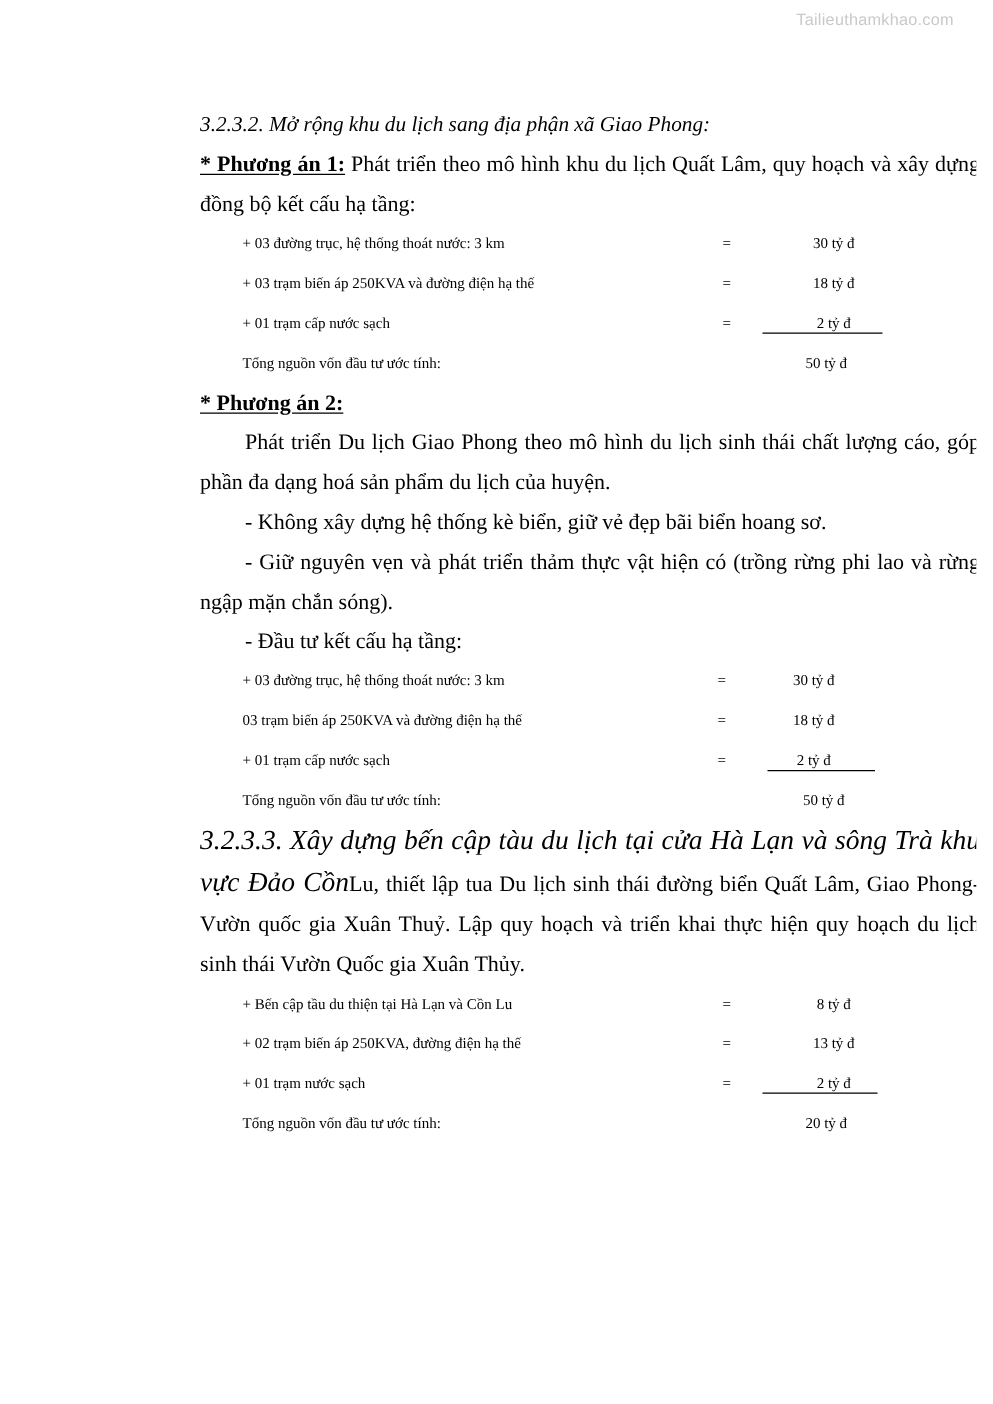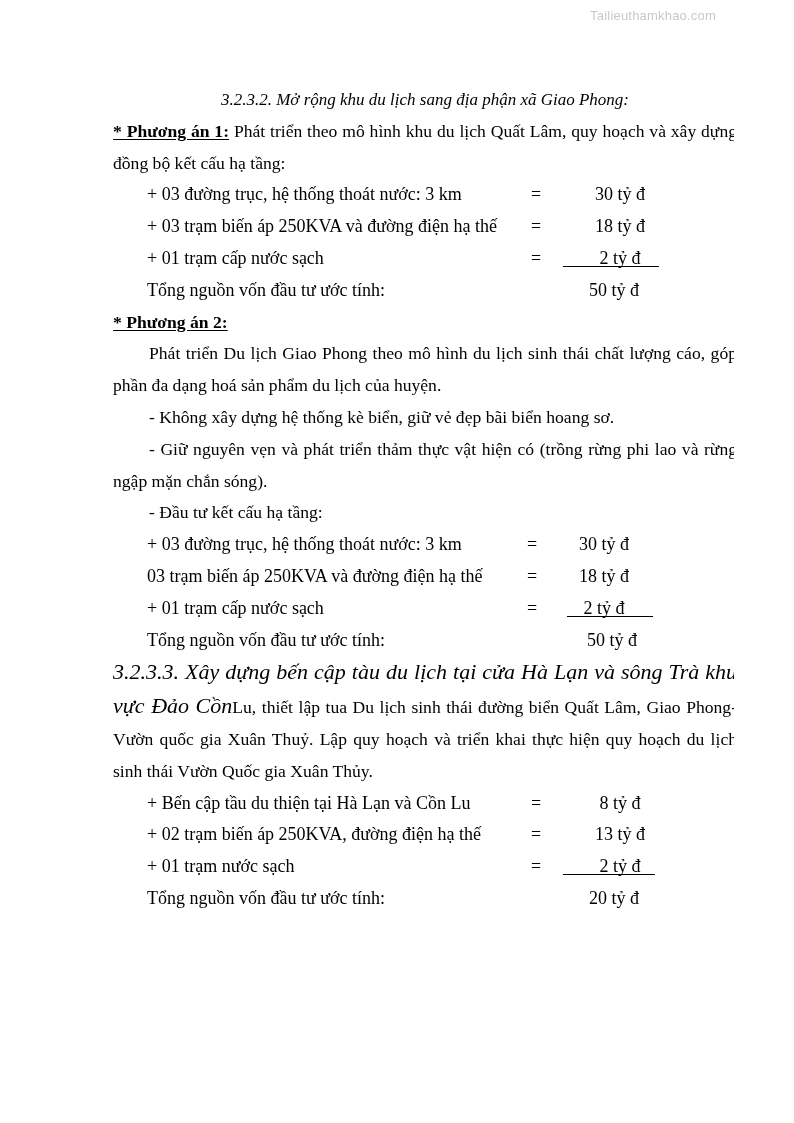--- a/index.html
+++ b/index.html
@@ -9,20 +9,21 @@
     background: #ffffff;
   }
   .page {
     position: relative;
     width: 734px;
     height: 1123px;
     background: #ffffff;
     overflow: hidden;
     font-family: "Liberation Serif", "DejaVu Serif", serif;
     color: #000000;
+    margin-left: 47px;
   }
 
   
   .watermark {
     position: absolute;
     top: 8px;
     right: 18px;
     font-family: "Liberation Sans", "DejaVu Sans", sans-serif;
     font-size: 13px;
     letter-spacing: 0.2px;
@@ -47,40 +48,39 @@
     white-space: pre-wrap;
     margin: 0;
   }
 
   .heading-italic {
     font-style: italic;
     font-size: 17px;
     line-height: 31.8px;
     margin: 0;
     white-space: pre-wrap;
-    text-align: center;
   }
 
   .bold-underline {
     font-weight: bold;
     text-decoration: underline;
     text-underline-offset: 2px;
   }
 
   .indent-para { text-indent: 36px; }
 
   
   .cost-block {
     margin: 0;
     width: 100%;
   }
   .cost-row {
     display: flex;
     align-items: baseline;
-    font-size: 18px;
+    font-size: 12px;
     line-height: 31.8px;
     white-space: nowrap;
   }
   .cost-label {
     flex: 0 0 auto;
     padding-left: 34px;
     width: 418px;
     box-sizing: border-box;
   }
   .cost-eq {

